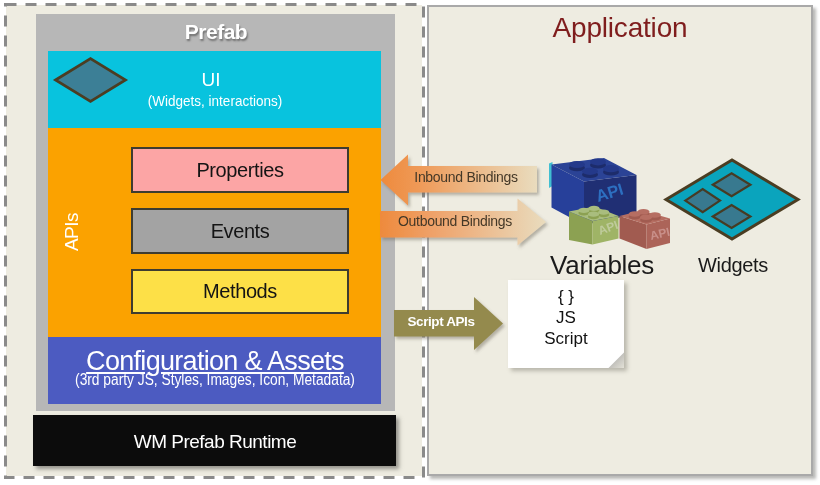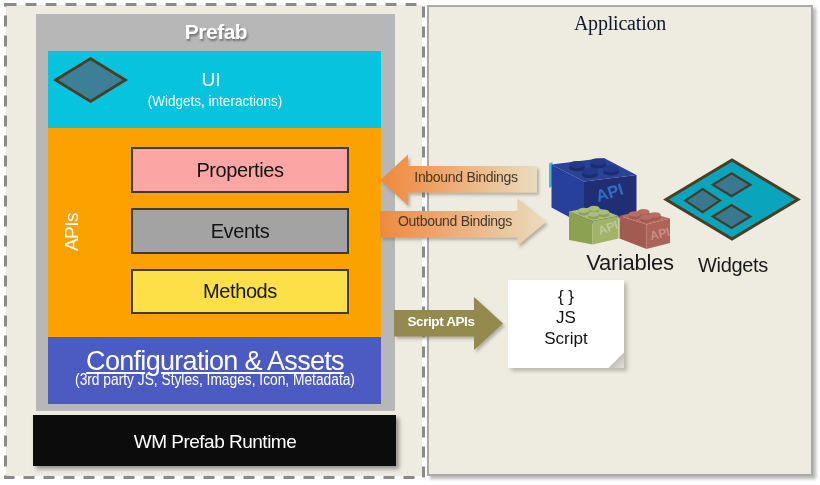--- a/index.html
+++ b/index.html
@@ -6,21 +6,21 @@
   body{width:820px;height:485px;background:#ffffff;font-family:"Liberation Sans",sans-serif;position:relative;overflow:hidden;}
   .abs{position:absolute;}
   .ctr{text-align:center;}
 </style>
 </head>
 <body>
 
 <div class="abs" style="left:6px;top:5px;width:416px;height:471px;background:#EEECE1;"></div>
 
 <div class="abs" style="left:427px;top:5px;width:382px;height:467px;background:#EEECE1;border:2px solid #A9A9A9;box-shadow:3px 3px 3px rgba(100,100,95,0.45);"></div>
-<div class="abs ctr" style="left:520px;top:12px;width:200px;font-size:20px;color:#0f172a;letter-spacing:-0.2px;font-family:Liberation Serif, serif;">Application</div>
+<div class="abs ctr" style="left:520px;top:12px;width:200px;font-size:28px;color:#7f1d1d;letter-spacing:-0.2px;">Application</div>
 
 <div class="abs" style="left:36px;top:14px;width:359px;height:397px;background:#B7B7B7;"></div>
 <div class="abs ctr" style="left:116px;top:20px;width:200px;font-size:21px;font-weight:bold;color:#ffffff;letter-spacing:-0.5px;text-shadow:1px 2px 2px #6e6e6e;">Prefab</div>
 
 <div class="abs" style="left:48px;top:51px;width:333px;height:77px;background:#08C3DE;"></div>
 <div class="abs ctr" style="left:111px;top:69px;width:200px;font-size:19px;color:#ffffff;">UI</div>
 <div class="abs ctr" style="left:115px;top:92px;width:200px;font-size:15px;color:#ffffff;transform:scaleX(0.9);">(Widgets, interactions)</div>
 
 <div class="abs" style="left:48px;top:128px;width:333px;height:209px;background:#FBA200;"></div>
 <div class="abs ctr" style="left:22px;top:221px;width:100px;font-size:19px;color:#ffffff;letter-spacing:-0.5px;transform:rotate(-90deg);">APIs</div>
@@ -29,21 +29,21 @@
 <div class="abs ctr" style="left:131px;top:208px;width:214px;height:42px;background:#a3a3a3;border:2px solid #3E3C30;font-size:20px;color:#141414;letter-spacing:-0.4px;line-height:42px;">Events</div>
 <div class="abs ctr" style="left:131px;top:269px;width:214px;height:41px;background:#fde047;border:2px solid #3E3C30;font-size:20px;color:#141414;letter-spacing:-0.4px;line-height:41px;">Methods</div>
 
 <div class="abs" style="left:48px;top:337px;width:333px;height:67px;background:#4C5BC1;"></div>
 <div class="abs ctr" style="left:65px;top:346px;width:300px;font-size:27px;color:#ffffff;letter-spacing:-0.7px;text-decoration:underline;">Configuration &amp; Assets</div>
 <div class="abs ctr" style="left:45px;top:371px;width:340px;font-size:16px;color:#ffffff;transform:scaleX(0.86);">(3rd party JS, Styles, Images, Icon, Metadata)</div>
 
 <div class="abs" style="left:33px;top:415px;width:363px;height:51px;background:#0C0C0C;box-shadow:3px 3px 4px rgba(60,60,55,0.5);"></div>
 <div class="abs ctr" style="left:65px;top:431px;width:300px;font-size:19px;color:#ffffff;letter-spacing:-0.5px;">WM Prefab Runtime</div>
 
-<div class="abs ctr" style="left:530px;top:250px;width:200px;font-size:22px;color:#1a1a1a;letter-spacing:-0.3px;">Variables</div>
+<div class="abs ctr" style="left:502px;top:250px;width:200px;font-size:26px;color:#1a1a1a;letter-spacing:-0.3px;">Variables</div>
 <div class="abs ctr" style="left:633px;top:254px;width:200px;font-size:20px;color:#1a1a1a;letter-spacing:-0.3px;">Widgets</div>
 
 <div class="abs" style="left:508px;top:280px;width:116px;height:88px;background:#ffffff;box-shadow:3px 3px 4px rgba(90,85,75,0.35);"></div>
 <div class="abs ctr" style="left:466px;top:286px;width:200px;font-size:17px;color:#111;line-height:21px;">{ }<br>JS<br>Script</div>
 
 <svg class="abs" style="left:0;top:0;" width="820" height="485" viewBox="0 0 820 485">
   <defs>
     <linearGradient id="gin" x1="0" y1="0" x2="1" y2="0">
       <stop offset="0" stop-color="#EE8A3C"></stop>
       <stop offset="0.25" stop-color="#EF9A58"></stop>

